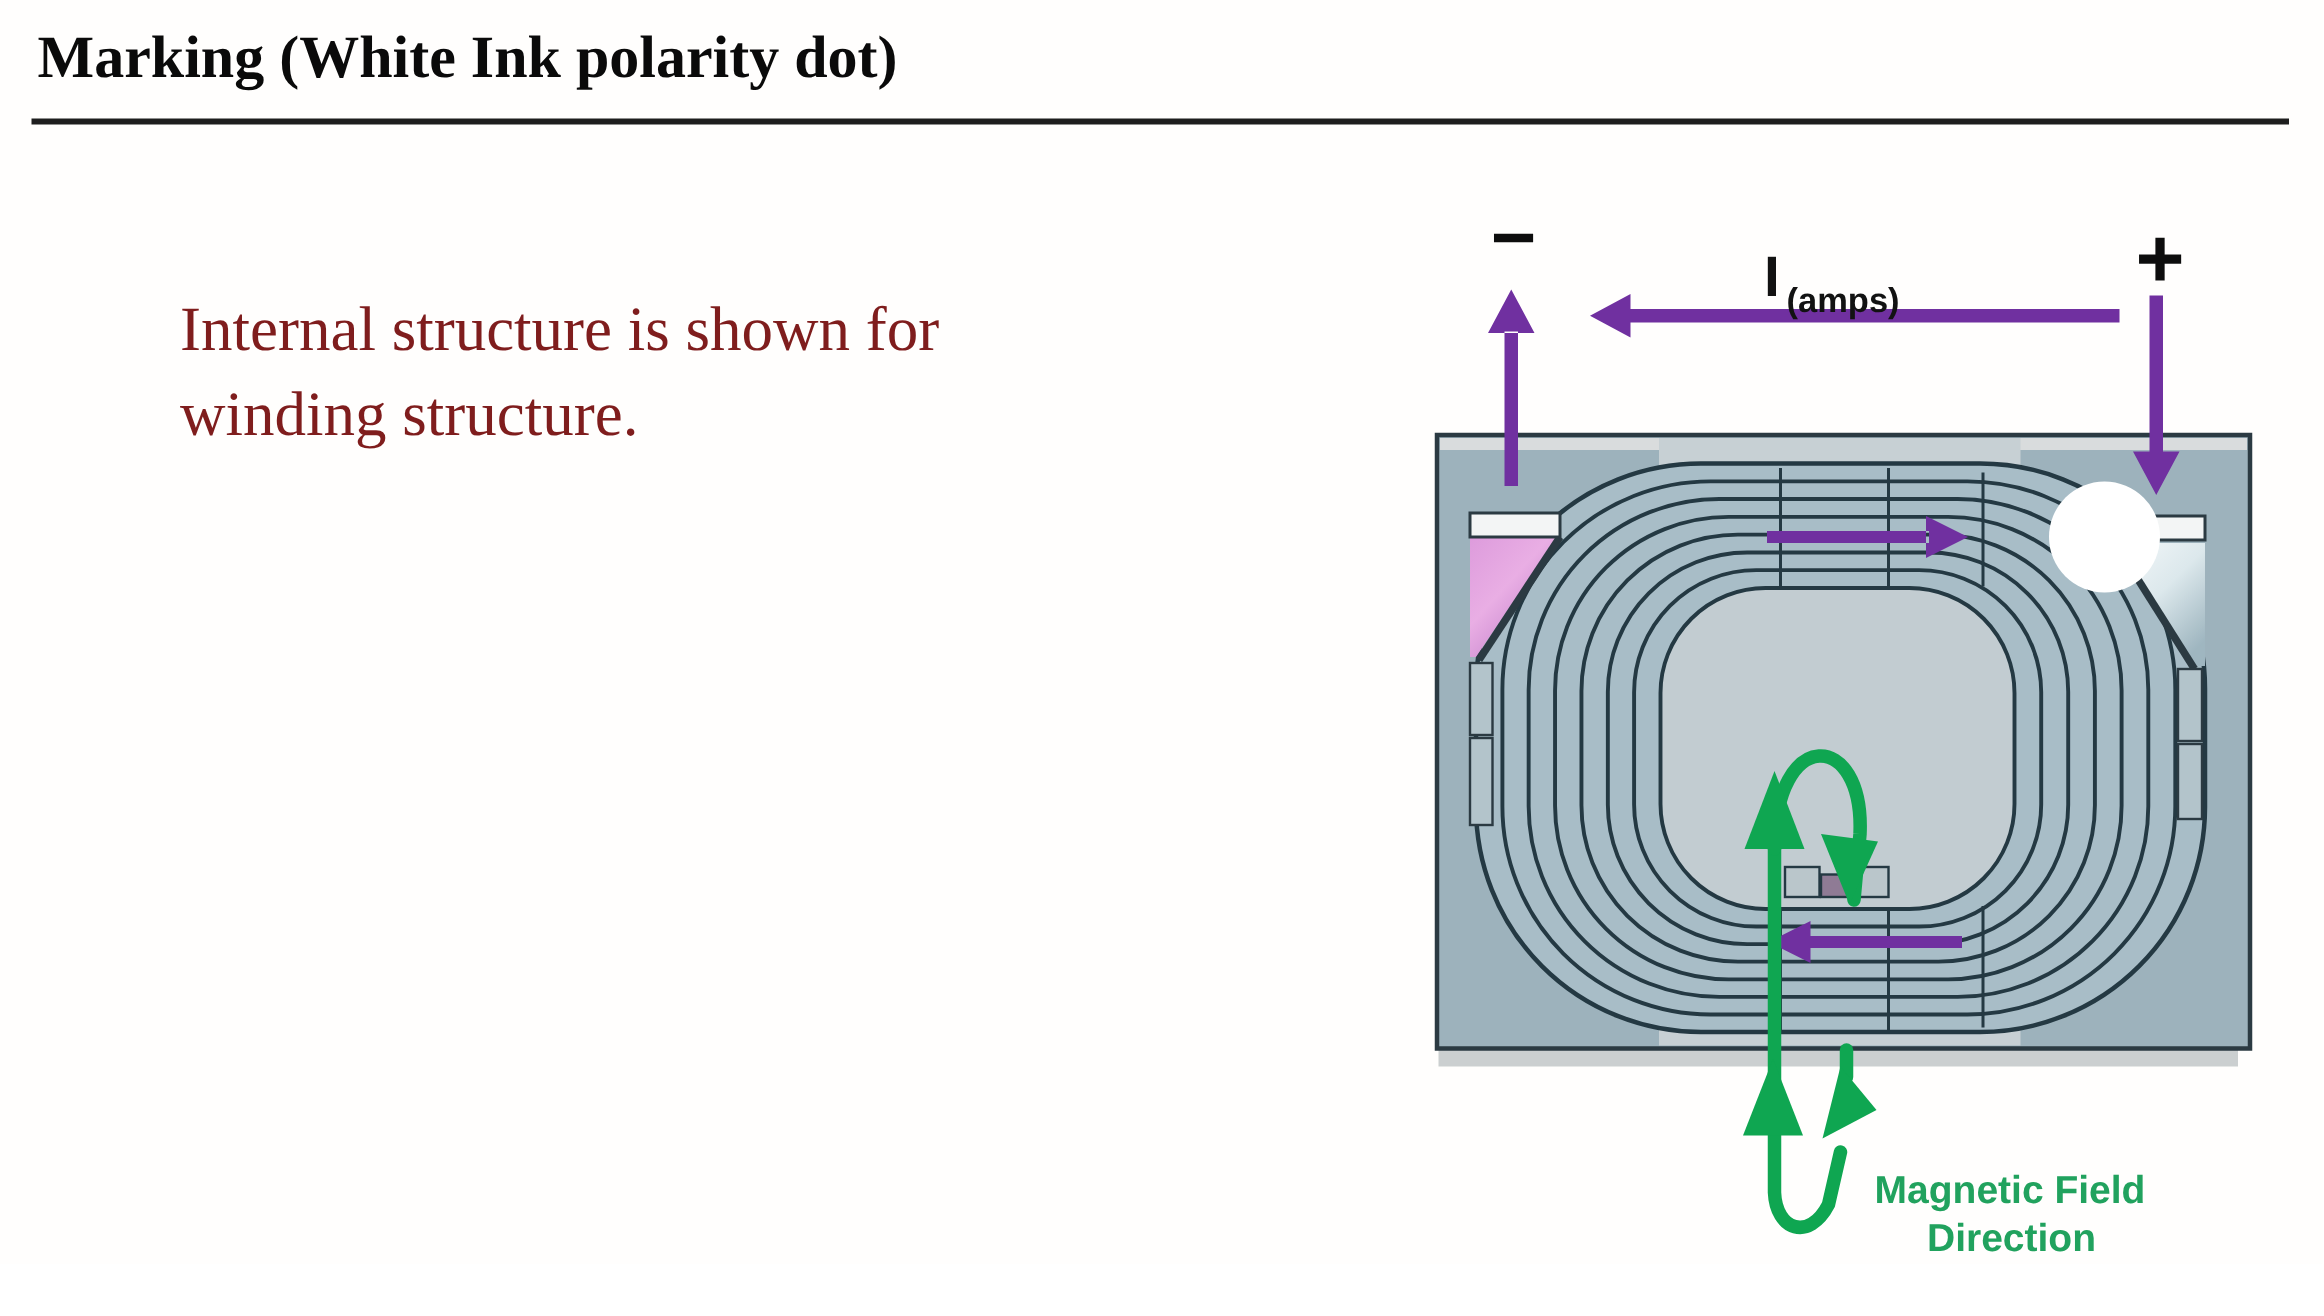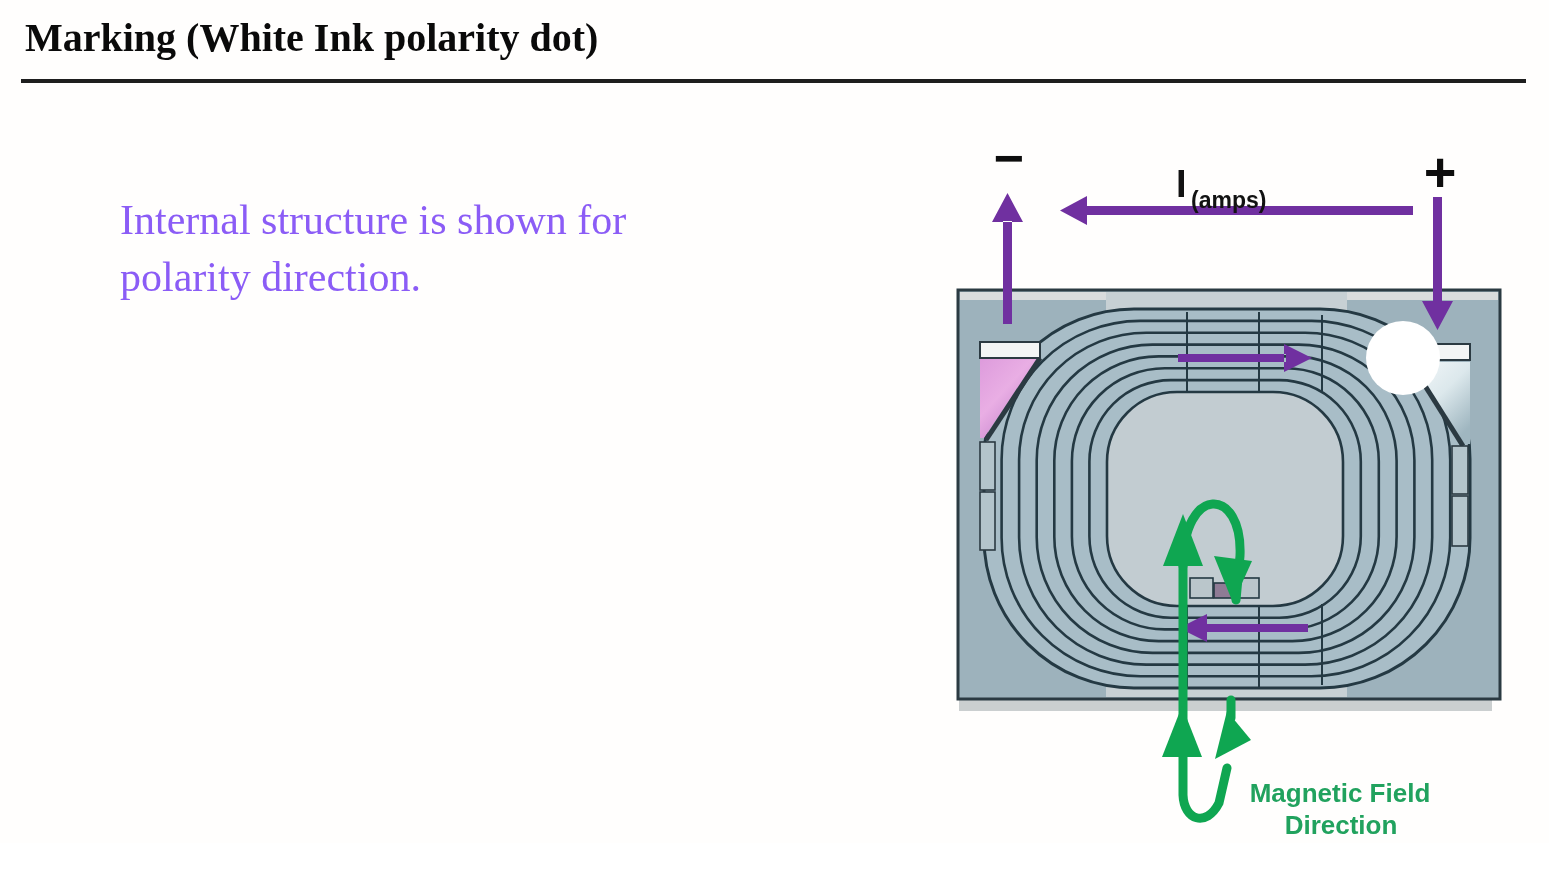--- a/index.html
+++ b/index.html
@@ -14,40 +14,40 @@
     position:absolute;left:25px;top:14px;
     font-size:40px;font-weight:bold;color:#0a0a0a;
     letter-spacing:0px;white-space:nowrap;
   }
   .title-rule{
     position:absolute;left:21px;top:79px;
     width:1505px;height:4px;background:#1e1e1e;
   }
   .description{
     position:absolute;left:120px;top:192px;
-    font-size:42px;color:#8b5cf6;line-height:57px;
+    font-size:42px;color:#7f1d1d;line-height:57px;
   }
   .description div{white-space:nowrap;}
   svg{position:absolute;left:0;top:0;}
   svg text{font-family:"Liberation Sans", sans-serif;}
   .sign{font-weight:bold;fill:#0d0d0d;}
   .ilabel{font-weight:bold;fill:#121212;}
   .maglabel{font-weight:bold;}
 </style>
 </head>
 <body>
 
 <div class="page">
 
   <div class="page-title">Marking (White Ink polarity dot)</div>
   <div class="title-rule"></div>
 
   <div class="description">
     <div>Internal structure is shown for</div>
-    <div>polarity direction.</div>
+    <div>winding structure.</div>
   </div>
 
   <svg width="1549" height="877" viewBox="0 0 1549 877">
     <defs>
       <linearGradient id="gradPink" x1="0" y1="0" x2="0.8" y2="1">
         <stop offset="0" stop-color="#DD9BDC"></stop>
         <stop offset="0.45" stop-color="#E9AEE4"></stop>
         <stop offset="1" stop-color="#BC79C6"></stop>
       </linearGradient>
       <linearGradient id="gradRightTerm" x1="0" y1="0" x2="0.7" y2="1">

